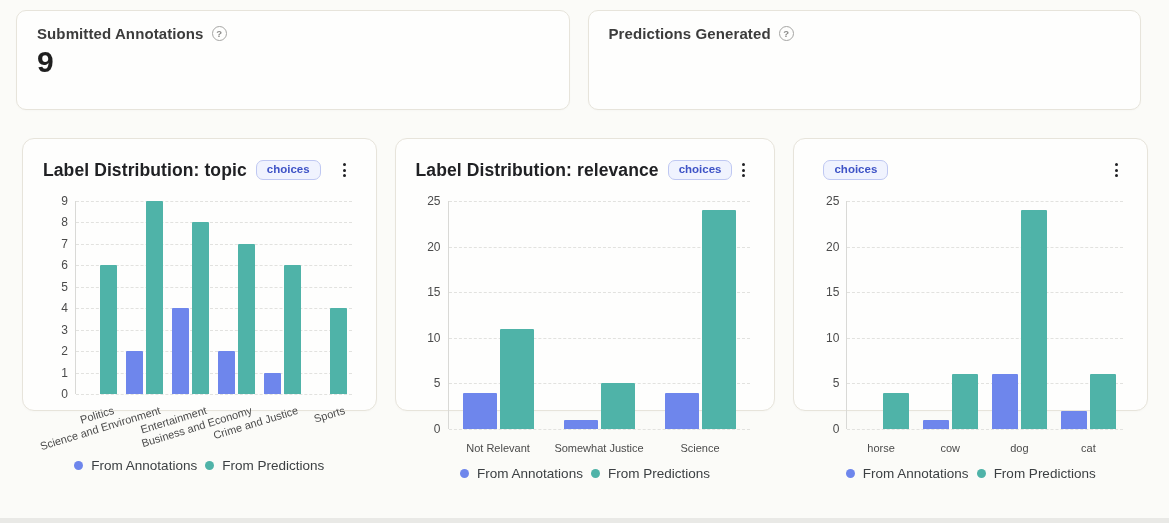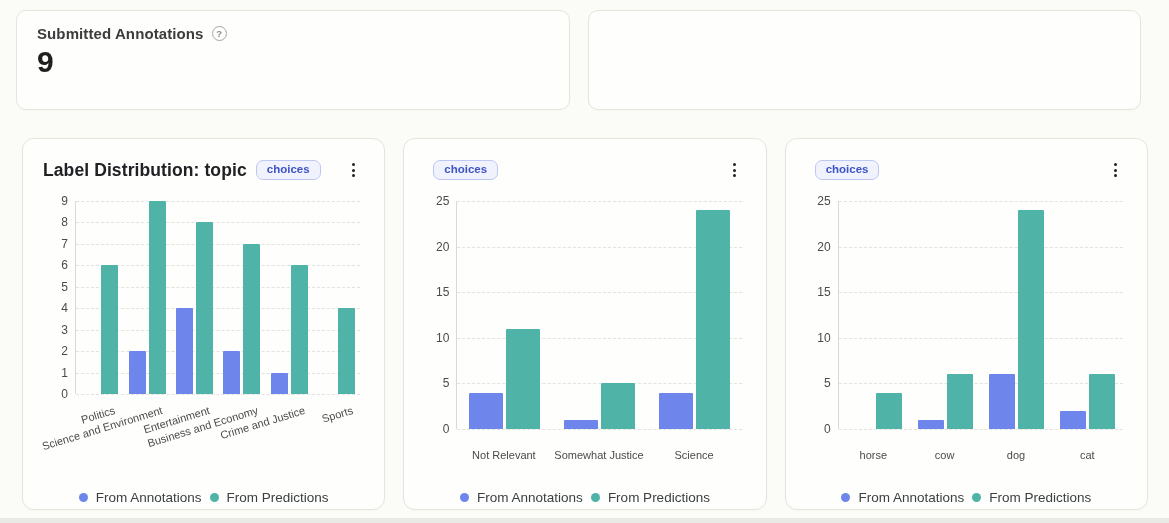--- a/index.html
+++ b/index.html
@@ -27,21 +27,21 @@
     border:1.3px solid #A6A6A4; color:#8B8B89;
     display:inline-flex; align-items:center; justify-content:center;
     font-size:9.5px; font-weight:700; cursor:default;
   }
   .help-icon::after { content:"?"; }
   .stat-value { font-size:30px; font-weight:700; color:#1F1F1F; margin-top:3px; letter-spacing:0.3px; }
 
   
   .charts-row { display:flex; gap:18px; padding:0 21px 0 22px; margin-top:28px; }
   .chart-card {
-    flex:1; height:372px;
+    flex:1; height:273px;
     background:#FEFEFD;
     border:1px solid #E7E4DB;
     border-radius:12px;
     padding:16px 20px 0 20px;
     box-shadow:0 1px 2px rgba(0,0,0,0.02);
     display:flex; flex-direction:column;
   }
   .chart-header { display:flex; align-items:center; height:30px; flex-shrink:0; }
   .chart-title { font-size:17.5px; font-weight:700; color:#202124; letter-spacing:0.1px; white-space:nowrap; }
   .badge {
@@ -60,21 +60,21 @@
   .yaxis { width:32px; display:flex; flex-direction:column; justify-content:space-between;
            align-items:flex-end; padding-right:7px; font-size:12px; color:#4B4B4B; }
   .ytick { height:0; display:flex; align-items:center; }
   .plot { flex:1; position:relative; border-left:1px solid #D9D9D6; margin-right:4px; }
   .gridline { position:absolute; left:0; right:0; border-top:1px dashed #E2E2DF; height:0; }
   .groups { position:absolute; left:0; right:0; top:0; bottom:0; display:flex; }
   .group { flex:1; display:flex; align-items:flex-end; justify-content:center; gap:3px; height:100%; }
   .bar { border-radius:1px 1px 0 0; }
 
   .xlabels { display:flex; margin-left:32px; margin-right:4px; }
-  .xcell { flex:1; position:relative; text-align:center; font-size:11px; color:#4B4B4B; padding-top:20px; }
+  .xcell { flex:1; position:relative; text-align:center; font-size:11px; color:#4B4B4B; padding-top:13px; }
   .xcell.rot { padding-top:0; height:52px; }
   .xcell.rot span {
     position:absolute; top:10px; right:50%; margin-right:-14px;
     transform:rotate(-17deg); transform-origin:top right;
     white-space:nowrap;
   }
 
   .legend { display:flex; justify-content:center; gap:8px; margin-top:auto; margin-bottom:4px; padding-top:12px; }
   .legend-item { display:flex; align-items:center; gap:8px; cursor:pointer; }
   .legend-dot { width:9px; height:9px; border-radius:50%; }
@@ -87,20 +87,24 @@
 
 <div class="stats-row">
   <div class="stat-card">
     <div class="stat-label-row">
       <span class="stat-label">Submitted Annotations</span>
       <span class="help-icon"></span>
     </div>
     <div class="stat-value">9</div>
   </div>
   <div class="stat-card">
+    <div class="stat-label-row">
+      <span class="stat-label">Predictions Generated</span>
+      <span class="help-icon"></span>
+    </div>
   </div>
 </div>
 
 <div class="charts-row">
   <div class="chart-card">
     <div class="chart-header">
       <span class="chart-title">Label Distribution: topic</span>
       <span class="badge">choices</span>
       <span class="kebab">
           <i></i>
@@ -188,20 +192,21 @@
           </div>
           <div class="legend-item">
             <span class="legend-dot" style="background: rgb(79, 179, 168);"></span>
             <span class="legend-label">From Predictions</span>
           </div>
         </div>
       </div>
   </div>
   <div class="chart-card">
     <div class="chart-header">
+      <span class="chart-title">Label Distribution: relevance</span>
       <span class="badge">choices</span>
       <span class="kebab">
           <i></i>
           <i></i>
           <i></i>
         </span>
     </div>
     <div class="chart-body">
         <div class="plot-row">
           <div class="yaxis" style="height: 228px;">

